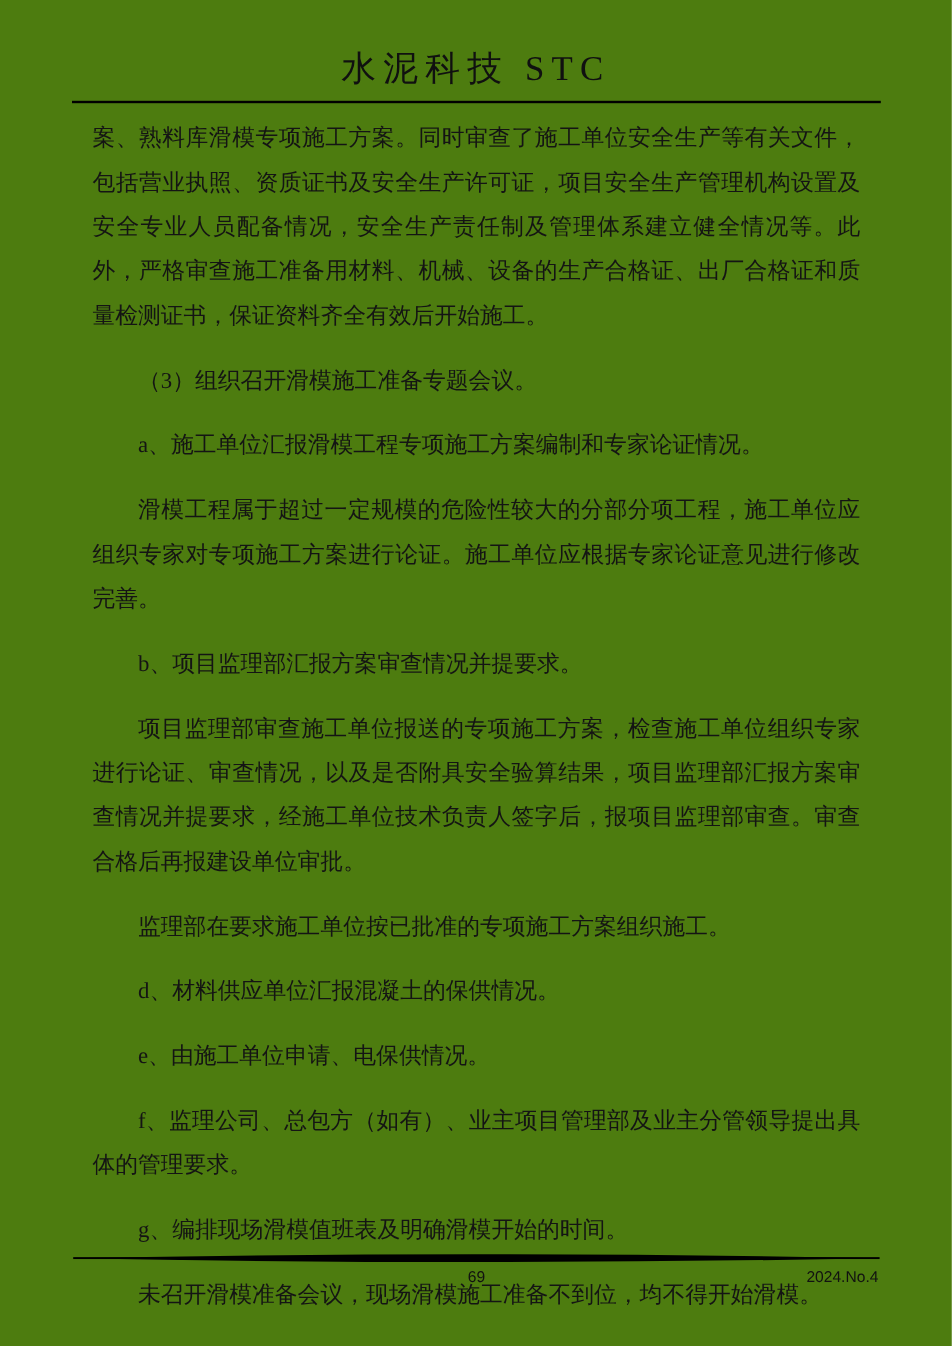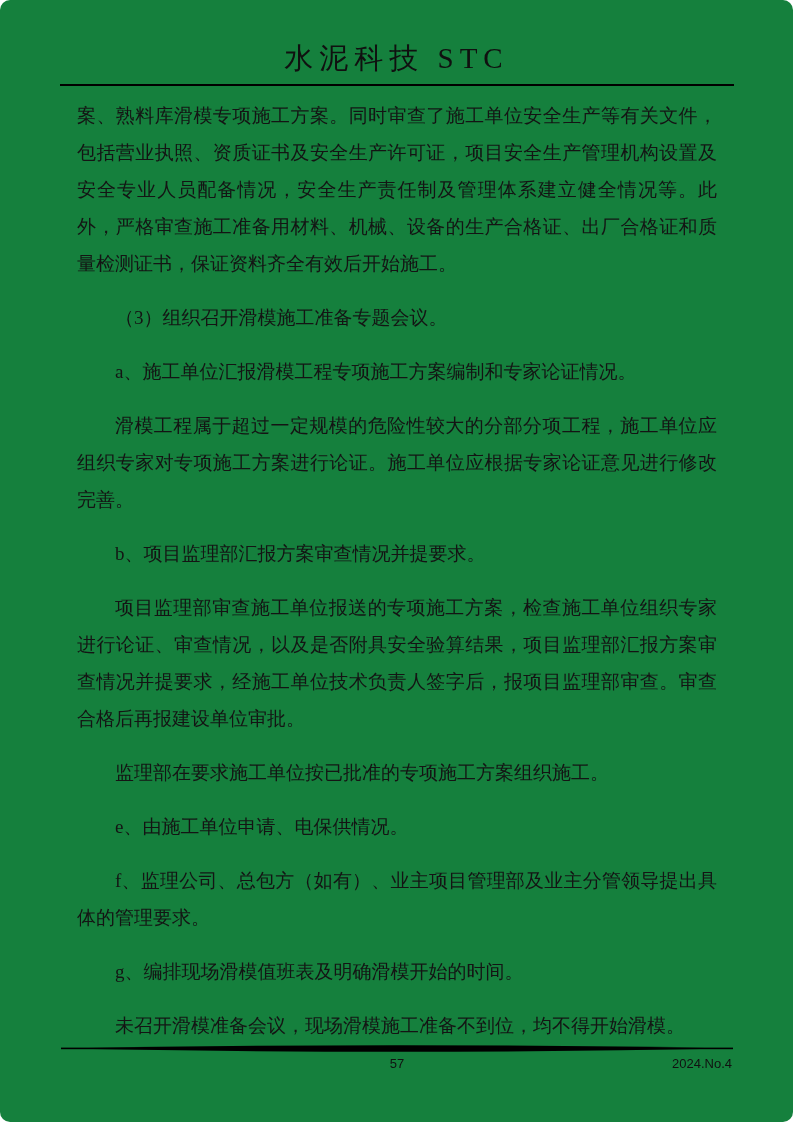--- a/index.html
+++ b/index.html
@@ -4,24 +4,23 @@
 <style>
   html, body { margin: 0; padding: 0; }
   body {
     width: 793px; height: 1122px;
     background: #ffffff;
     font-family: "Liberation Serif", "DejaVu Serif", serif;
   }
   .page {
     position: relative;
     width: 793px; height: 1122px;
-    background: #15803d;
+    background: #4d7c0f;
     overflow: hidden;
     color: #151515;
-    border-radius: 10px;
   }
   .journal-title {
     position: absolute;
     top: 40px; left: 0;
     width: 100%;
     text-align: center;
     font-size: 29px;
     line-height: 36px;
     letter-spacing: 6px;
     color: #101010;
@@ -83,29 +82,30 @@
 
   <div class="body-text">
 
   <p class="para no-indent">案、熟料库滑模专项施工方案。同时审查了施工单位安全生产等有关文件，包括营业执照、资质证书及安全生产许可证，项目安全生产管理机构设置及安全专业人员配备情况，安全生产责任制及管理体系建立健全情况等。此外，严格审查施工准备用材料、机械、设备的生产合格证、出厂合格证和质量检测证书，保证资料齐全有效后开始施工。</p>
       <p class="para">（3）组织召开滑模施工准备专题会议。</p>
       <p class="para">a、施工单位汇报滑模工程专项施工方案编制和专家论证情况。</p>
       <p class="para">滑模工程属于超过一定规模的危险性较大的分部分项工程，施工单位应组织专家对专项施工方案进行论证。施工单位应根据专家论证意见进行修改完善。</p>
       <p class="para">b、项目监理部汇报方案审查情况并提要求。</p>
       <p class="para">项目监理部审查施工单位报送的专项施工方案，检查施工单位组织专家进行论证、审查情况，以及是否附具安全验算结果，项目监理部汇报方案审查情况并提要求，经施工单位技术负责人签字后，报项目监理部审查。审查合格后再报建设单位审批。</p>
       <p class="para">监理部在要求施工单位按已批准的专项施工方案组织施工。</p>
+      <p class="para">d、材料供应单位汇报混凝土的保供情况。</p>
       <p class="para">e、由施工单位申请、电保供情况。</p>
       <p class="para">f、监理公司、总包方（如有）、业主项目管理部及业主分管领导提出具体的管理要求。</p>
       <p class="para">g、编排现场滑模值班表及明确滑模开始的时间。</p>
       <p class="para">未召开滑模准备会议，现场滑模施工准备不到位，均不得开始滑模。</p>
     </div>
 
   <svg class="footer-rule" viewBox="0 0 676 9" xmlns="http://www.w3.org/2000/svg" preserveAspectRatio="none">
     <rect x="2" y="3.6" width="672" height="1.6" fill="#000000"></rect>
     <path d="M2,4.5 Q338,-2 674,4.5 Q338,11 2,4.5 Z" fill="#000000"></path>
   </svg>
 
   <div class="footer-row">
-    <span class="page-number">57</span>
+    <span class="page-number">69</span>
     <span class="issue-number">2024.No.4</span>
   </div>
 
 </div>
 
 </body></html>

